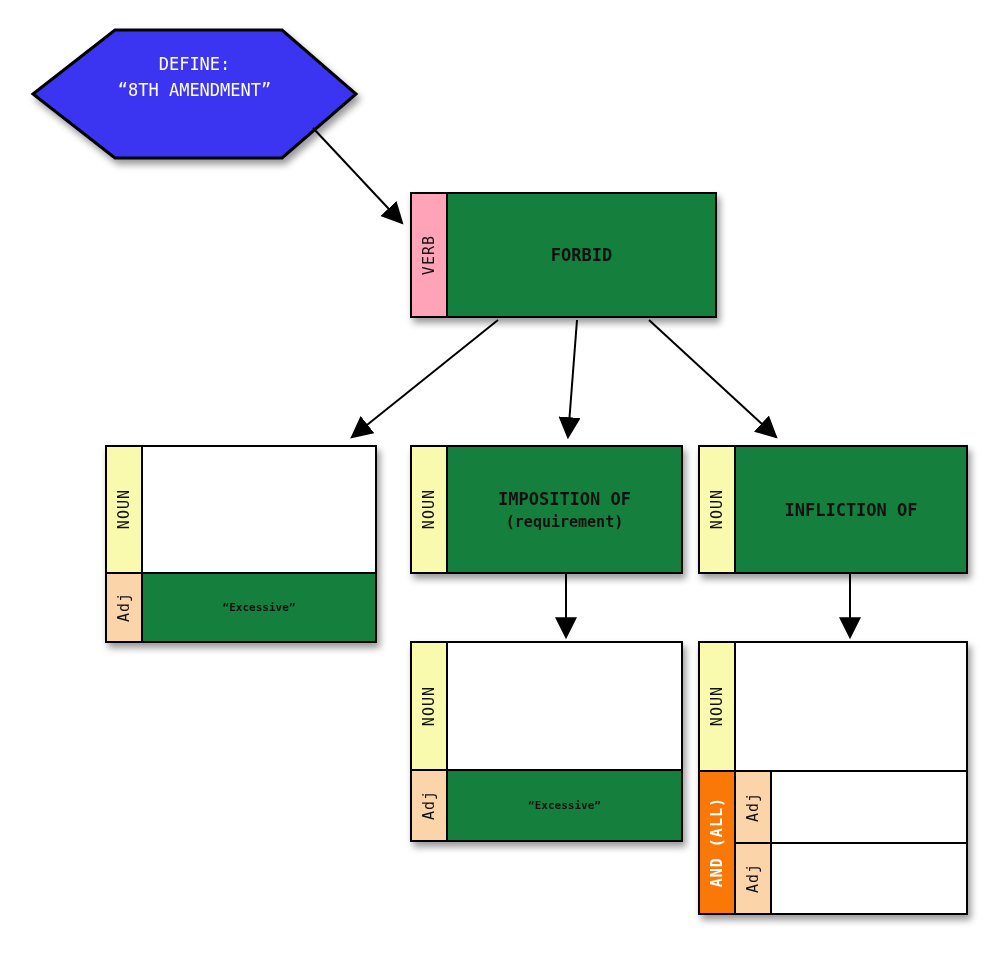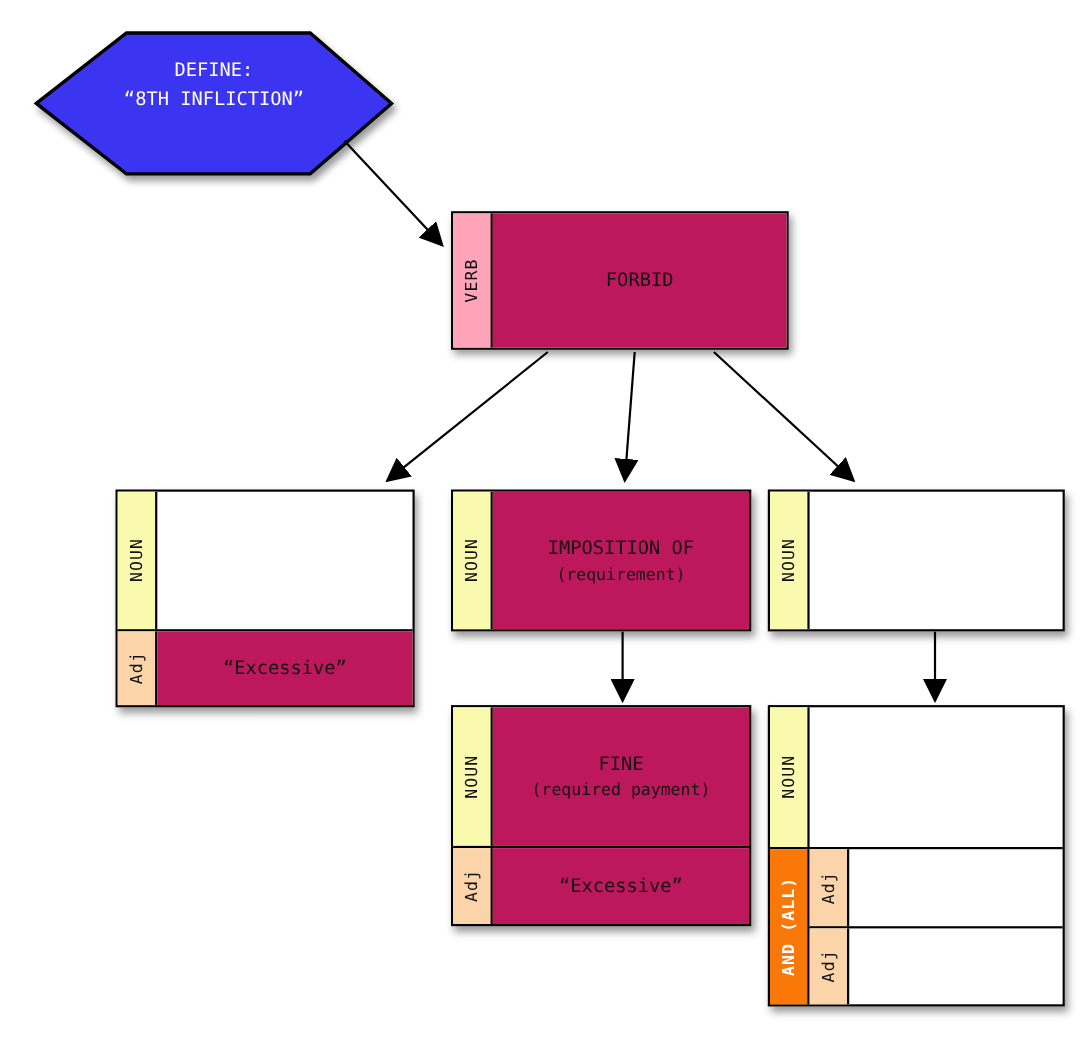--- a/index.html
+++ b/index.html
@@ -61,26 +61,27 @@
     font-size:15px;
     letter-spacing:1px;
     white-space:nowrap;
   }
   .and-strip .vlabel { color:#fff; font-weight:bold; }
   .cell {
     flex:1 1 auto;
     display:flex; flex-direction:column;
     align-items:center; justify-content:center;
     gap:2px;
-    background:#be185d;
+    background:#15803d;
     text-align:center;
+    font-weight:bold;
   }
   .title { font-size:17px; line-height:22px; }
   .subtitle { font-size:15px; line-height:20px; }
-  .modval { font-size:17px; }
+  .modval { font-size:11px; }
   .subrows { flex:1 1 auto; display:flex; flex-direction:column; }
   .subrow { display:flex; flex-direction:row; flex:1 1 auto; }
   .subrow + .subrow { border-top:2px solid #000; }
 </style>
 </head>
 <body>
 
 <div class="canvas">
 
   <svg class="edges-svg" viewBox="0 0 988 960" xmlns="http://www.w3.org/2000/svg">
@@ -98,21 +99,21 @@
     <line class="edge" x1="313" y1="128" x2="402" y2="223" marker-end="url(#arrow)"></line>
     <line class="edge" x1="498" y1="320" x2="352" y2="437" marker-end="url(#arrow)"></line>
     <line class="edge" x1="577" y1="320" x2="568" y2="437" marker-end="url(#arrow)"></line>
     <line class="edge" x1="649" y1="320" x2="776" y2="437" marker-end="url(#arrow)"></line>
     <line class="edge" x1="566" y1="574" x2="566" y2="637" marker-end="url(#arrow)"></line>
     <line class="edge" x1="850" y1="574" x2="850" y2="637" marker-end="url(#arrow)"></line>
   </svg>
 
   <div class="hex-label">
     <span>DEFINE:</span>
-    <span>“8TH INFLICTION”</span>
+    <span>“8TH AMENDMENT”</span>
   </div>
 
   <div class="node" style="left:410px; top:192px; width:307px; height:126px;">
     <div class="row" style="flex:1 1 auto;">
       <div class="pos-strip pos-verb">
         <span class="vlabel">VERB</span>
       </div>
       <div class="cell">
         <span class="title">FORBID</span>
       </div>
@@ -145,31 +146,30 @@
         <span class="subtitle">(requirement)</span>
       </div>
     </div>
   </div>
 
   <div class="node" style="left:698px; top:445px; width:270px; height:129px;">
     <div class="row" style="flex:1 1 auto;">
       <div class="pos-strip pos-noun">
         <span class="vlabel">NOUN</span>
       </div>
+      <div class="cell">
+        <span class="title">INFLICTION OF</span>
+      </div>
     </div>
   </div>
 
   <div class="node" style="left:410px; top:641px; width:273px; height:201px;">
     <div class="row" style="height:126px;">
       <div class="pos-strip pos-noun">
         <span class="vlabel">NOUN</span>
-      </div>
-      <div class="cell">
-        <span class="title">FINE</span>
-        <span class="subtitle">(required payment)</span>
       </div>
     </div>
     <div class="row" style="flex:1 1 auto;">
       <div class="pos-strip pos-adj">
         <span class="vlabel">Adj</span>
       </div>
       <div class="cell">
         <span class="modval">“Excessive”</span>
       </div>
     </div>

